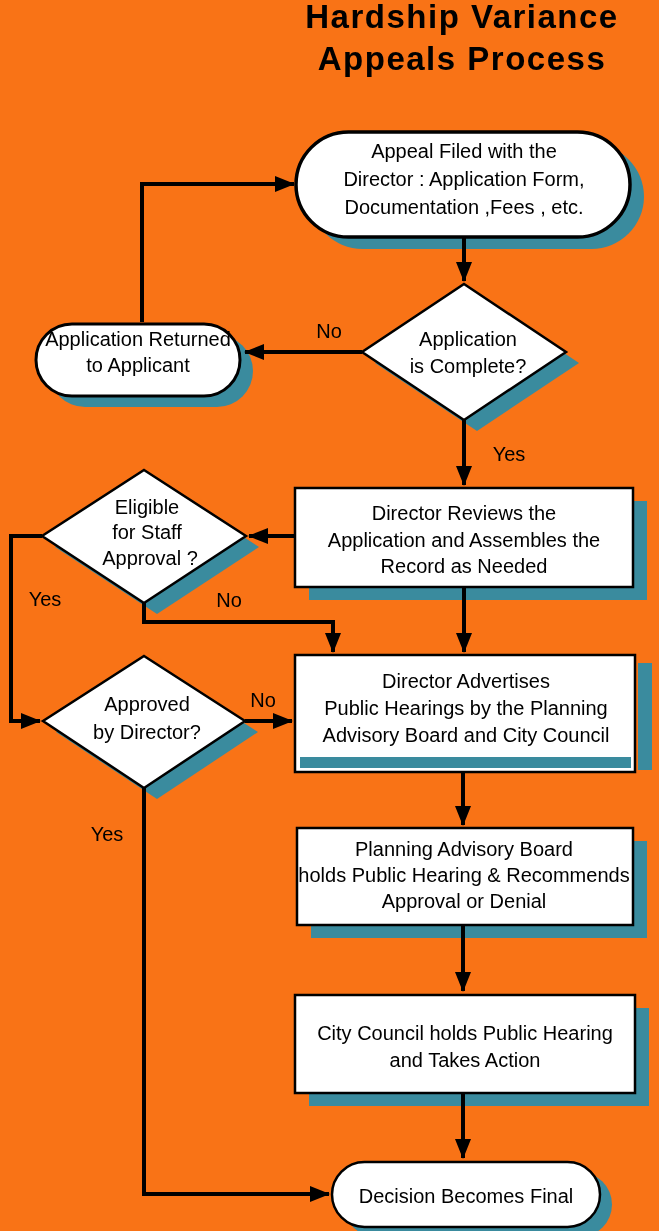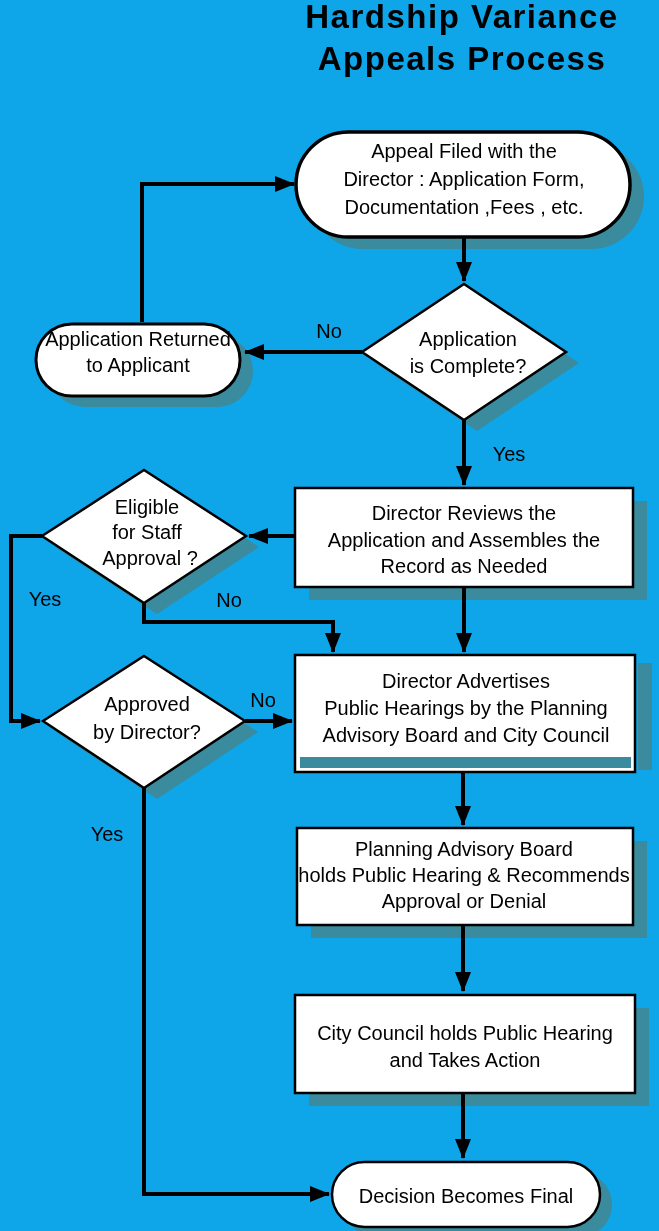--- a/index.html
+++ b/index.html
@@ -1,16 +1,16 @@
 <!DOCTYPE html>
 <html><head>
 <meta charset="utf-8">
 <style>
   html, body { margin: 0; padding: 0; background: #ffffff; }
-  .canvas-wrap { width: 659px; height: 1231px; position: relative; background: #0ea5e9; }
+  .canvas-wrap { width: 659px; height: 1231px; position: relative; background: #f97316; }
   svg { display: block; }
   .title-text {
     font-family: "Liberation Sans", sans-serif;
     font-size: 33px; font-weight: bold; letter-spacing: 1.5px;
     fill: #000; text-anchor: middle;
   }
   .node-text, .edge-label {
     font-family: "Liberation Sans", sans-serif;
     font-size: 20px; fill: #000; text-anchor: middle;
   }

